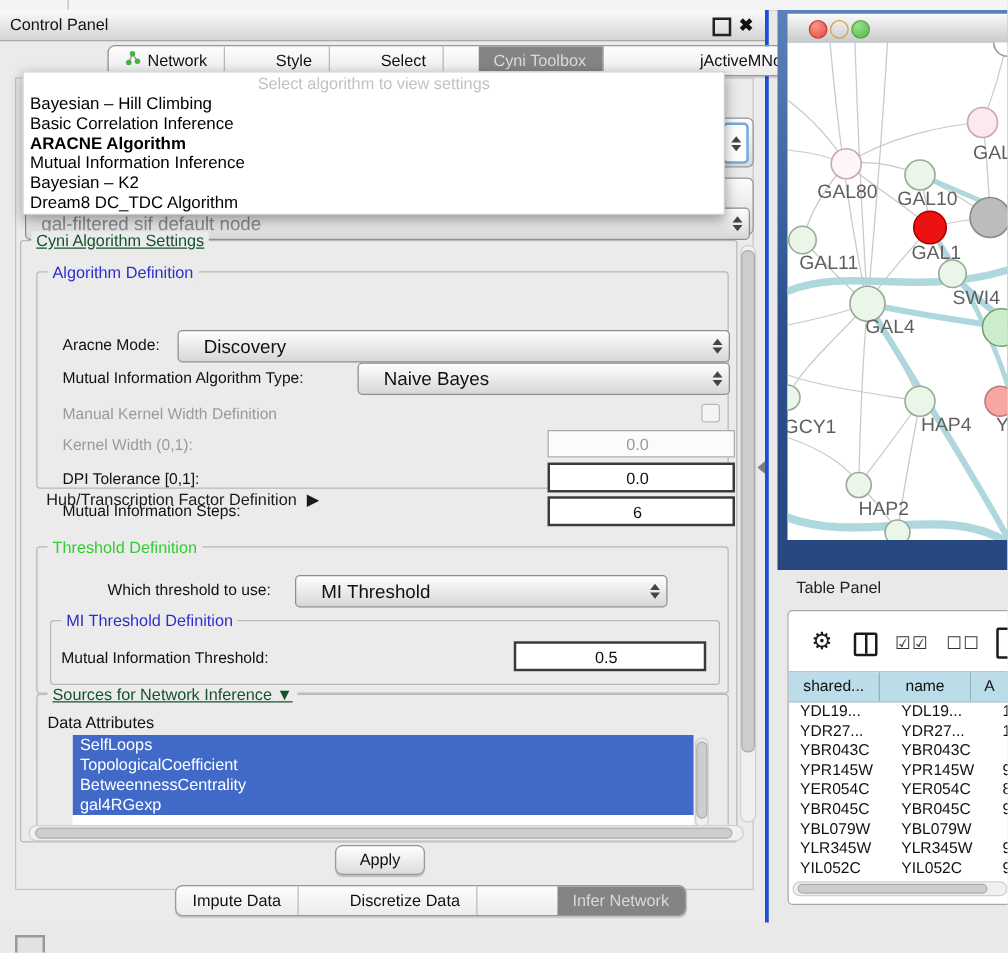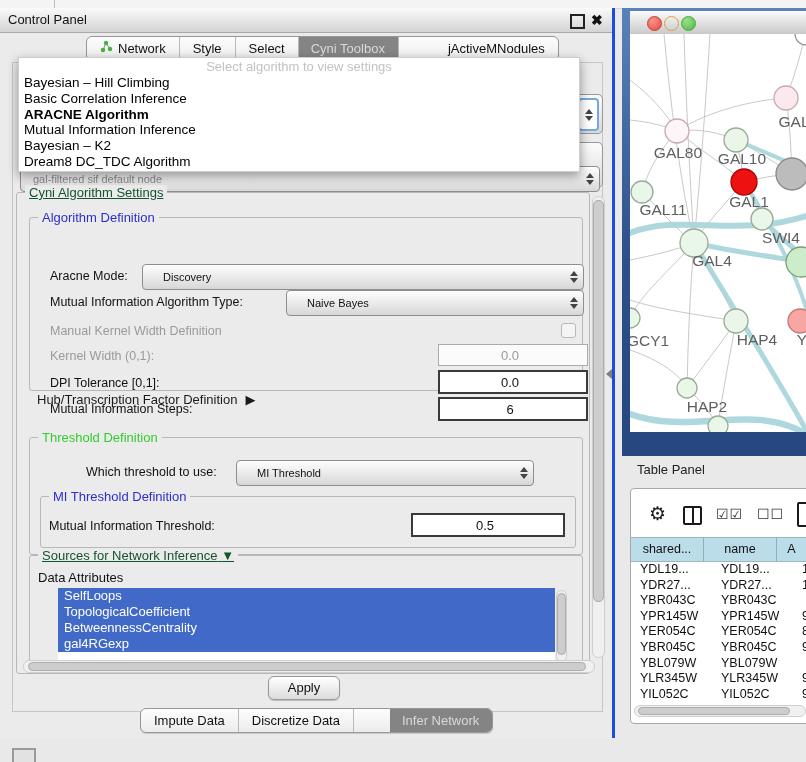--- a/index.html
+++ b/index.html
@@ -10,41 +10,41 @@
   .top-strip{left:0;top:0;width:806px;height:8px;background:#f4f4f4;border-bottom:1px solid #d6d6d6;}
   
   .cp{left:0;top:8px;width:612px;height:730px;background:#ebebeb;border-right:3px solid #1d4ed8;}
   .cp-titlebar{left:0;top:0;width:612px;height:24px;background:linear-gradient(#fafafa,#d4d4d4);
                border-bottom:1px solid #a8a8a8;}
   .cp-title{left:8px;top:0;line-height:24px;font-size:13px;color:#111;}
   .float-btn{left:570px;top:6px;width:11px;height:11px;border:2px solid #222;background:transparent;}
   .close-btn{left:591px;top:3px;font-size:14px;font-weight:bold;color:#111;line-height:18px;}
   
   .seg-bar{display:flex;height:23px;border:1px solid #97979b;border-radius:6px;overflow:hidden;
-           background:linear-gradient(#fdfdfd,#ececec);box-shadow:0 1px 1px rgba(0,0,0,.15);}
+           background:linear-gradient(#fdfdfd,#ececec);box-shadow:0 1px 1px rgba(0,0,0,.15);gap:28px;}
   .seg{padding:0 13px;font-size:13px;line-height:23px;color:#111;border-right:1px solid #b9b9b9;
        display:flex;align-items:center;gap:5px;white-space:nowrap;}
   .seg:last-child{border-right:none;margin-left:36px;}
   .seg.sel{background:#848484;color:#d6dbdb;padding-left:12px;}
   .tabs-top{left:86px;top:28px;}
   .tabs-bottom{left:140px;top:700px;}
   
   .content-box{left:12px;top:54px;width:589px;height:648px;border:1px solid #c6c6c6;}
   
   .dd{left:18px;top:49px;width:560px;height:113px;background:#fff;border:1px solid #cfcfcf;
       box-shadow:0 4px 10px rgba(0,0,0,.40);z-index:30;}
   .dd-ph{width:100%;text-align:center;font-size:13px;color:#c2c2c2;line-height:18px;height:17px;}
   .dd-item{font-size:13.5px;line-height:15.8px;padding-left:5px;color:#000;white-space:nowrap;}
   .dd-item.bold{font-weight:bold;}
   
   .combo-frag{border:1px solid #979797;border-radius:5px;background:linear-gradient(#fcfcfc,#d9d9d9);}
   .focus-stepper{border:2px solid #74aadd;border-radius:4px;background:#fff;}
   
   .combo{border:1px solid #8e8e8e;border-radius:4px;background:linear-gradient(#fefefe,#d7d7d7);
-         font-size:11px;display:flex;align-items:center;box-shadow:inset 0 1px 0 #fff;}
+         font-size:15px;display:flex;align-items:center;box-shadow:inset 0 1px 0 #fff;}
   .combo .val{padding-left:20px;flex:1;}
   .stepper{width:18px;display:flex;flex-direction:column;align-items:center;justify-content:center;gap:2px;}
   .tri-up{width:0;height:0;border-left:4px solid transparent;border-right:4px solid transparent;border-bottom:5px solid #444;}
   .tri-dn{width:0;height:0;border-left:4px solid transparent;border-right:4px solid transparent;border-top:5px solid #444;}
   
   .fs{border:1px solid #b8b8b8;border-radius:3px;}
   .fs-legend{position:absolute;top:-8px;left:8px;background:#ebebeb;padding:0 4px;font-size:13px;}
   .leg-black{color:#14532d;text-decoration:underline;}
   .leg-blue{color:#2e2ecc;}
   .leg-green{color:#33cc33;}

